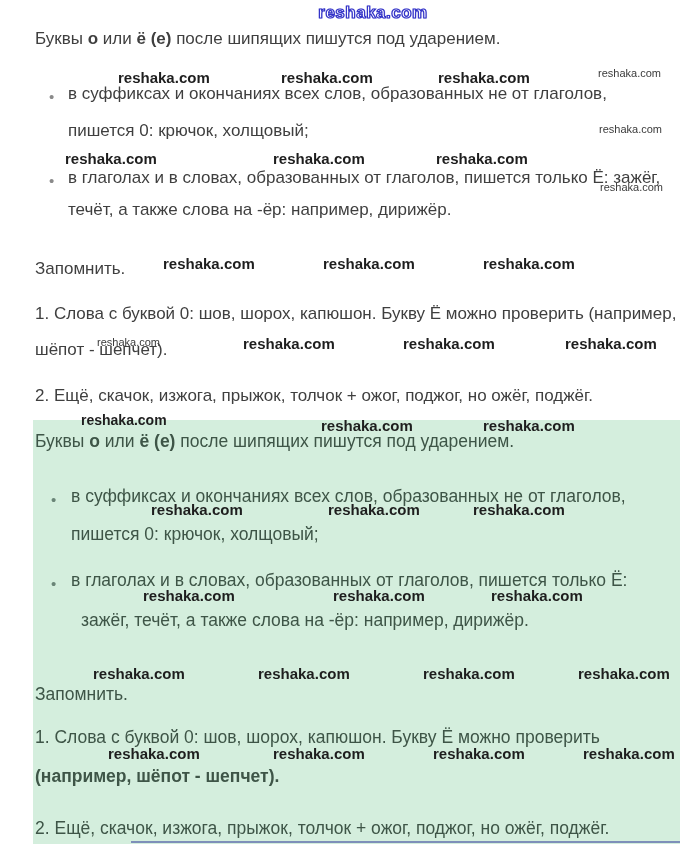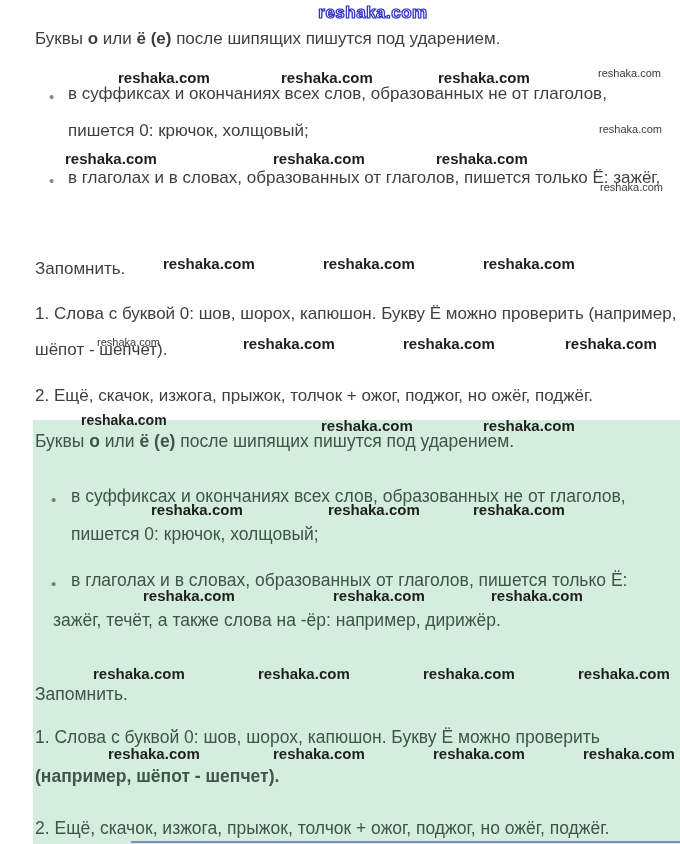--- a/index.html
+++ b/index.html
@@ -68,20 +68,21 @@
   <div class="line" style="left:35px; top:121px;">пишется 0: крючок, холщовый;</div>
   <span class="wm wm-sm" style="left:566px; top:123px;">reshaka.com</span>
 
   <span class="wm" style="left:32px; top:151px;">reshaka.com</span>
   <span class="wm" style="left:240px; top:151px;">reshaka.com</span>
   <span class="wm" style="left:403px; top:151px;">reshaka.com</span>
 
   <span class="bullet-dot" style="left:16px; top:173px;">•</span>
   <div class="line" style="left:35px; top:168px;">в глаголах и в словах, образованных от глаголов, пишется только Ё: зажёг,</div>
   <span class="wm wm-sm" style="left:567px; top:181px;">reshaka.com</span>
+  <div class="line" style="left:35px; top:200px;">течёт, а также слова на -ёр: например, дирижёр.</div>
 
   <div class="line" style="left:2px; top:259px;">Запомнить.</div>
   <span class="wm" style="left:130px; top:256px;">reshaka.com</span>
   <span class="wm" style="left:290px; top:256px;">reshaka.com</span>
   <span class="wm" style="left:450px; top:256px;">reshaka.com</span>
 
   <div class="line" style="left:2px; top:304px;">1. Слова с буквой 0: шов, шорох, капюшон. Букву Ё можно проверить (например,</div>
   <span class="wm wm-sm" style="left:64px; top:336px;">reshaka.com</span>
   <span class="wm" style="left:210px; top:336px;">reshaka.com</span>
   <span class="wm" style="left:370px; top:336px;">reshaka.com</span>
@@ -105,21 +106,21 @@
   <span class="wm" style="left:118px; top:502px;">reshaka.com</span>
   <span class="wm" style="left:295px; top:502px;">reshaka.com</span>
   <span class="wm" style="left:440px; top:502px;">reshaka.com</span>
   <div class="line green-text" style="left:38px; top:524px;">пишется 0: крючок, холщовый;</div>
 
   <span class="bullet-dot green-dot" style="left:18px; top:576px;">•</span>
   <div class="line green-text" style="left:38px; top:570px;">в глаголах и в словах, образованных от глаголов, пишется только Ё:</div>
   <span class="wm" style="left:110px; top:588px;">reshaka.com</span>
   <span class="wm" style="left:300px; top:588px;">reshaka.com</span>
   <span class="wm" style="left:458px; top:588px;">reshaka.com</span>
-  <div class="line green-text" style="left:20px; top:610px;">зажёг, течёт, а также слова на -ёр: например, дирижёр.</div>
+  <div class="line green-text" style="left:48px; top:610px;">зажёг, течёт, а также слова на -ёр: например, дирижёр.</div>
 
   <span class="wm" style="left:60px; top:666px;">reshaka.com</span>
   <span class="wm" style="left:225px; top:666px;">reshaka.com</span>
   <span class="wm" style="left:390px; top:666px;">reshaka.com</span>
   <span class="wm" style="left:545px; top:666px;">reshaka.com</span>
   <div class="line green-text" style="left:2px; top:684px;">Запомнить.</div>
 
   <div class="line green-text" style="left:2px; top:727px;">1. Слова с буквой 0: шов, шорох, капюшон. Букву Ё можно проверить</div>
   <span class="wm" style="left:75px; top:746px;">reshaka.com</span>
   <span class="wm" style="left:240px; top:746px;">reshaka.com</span>

